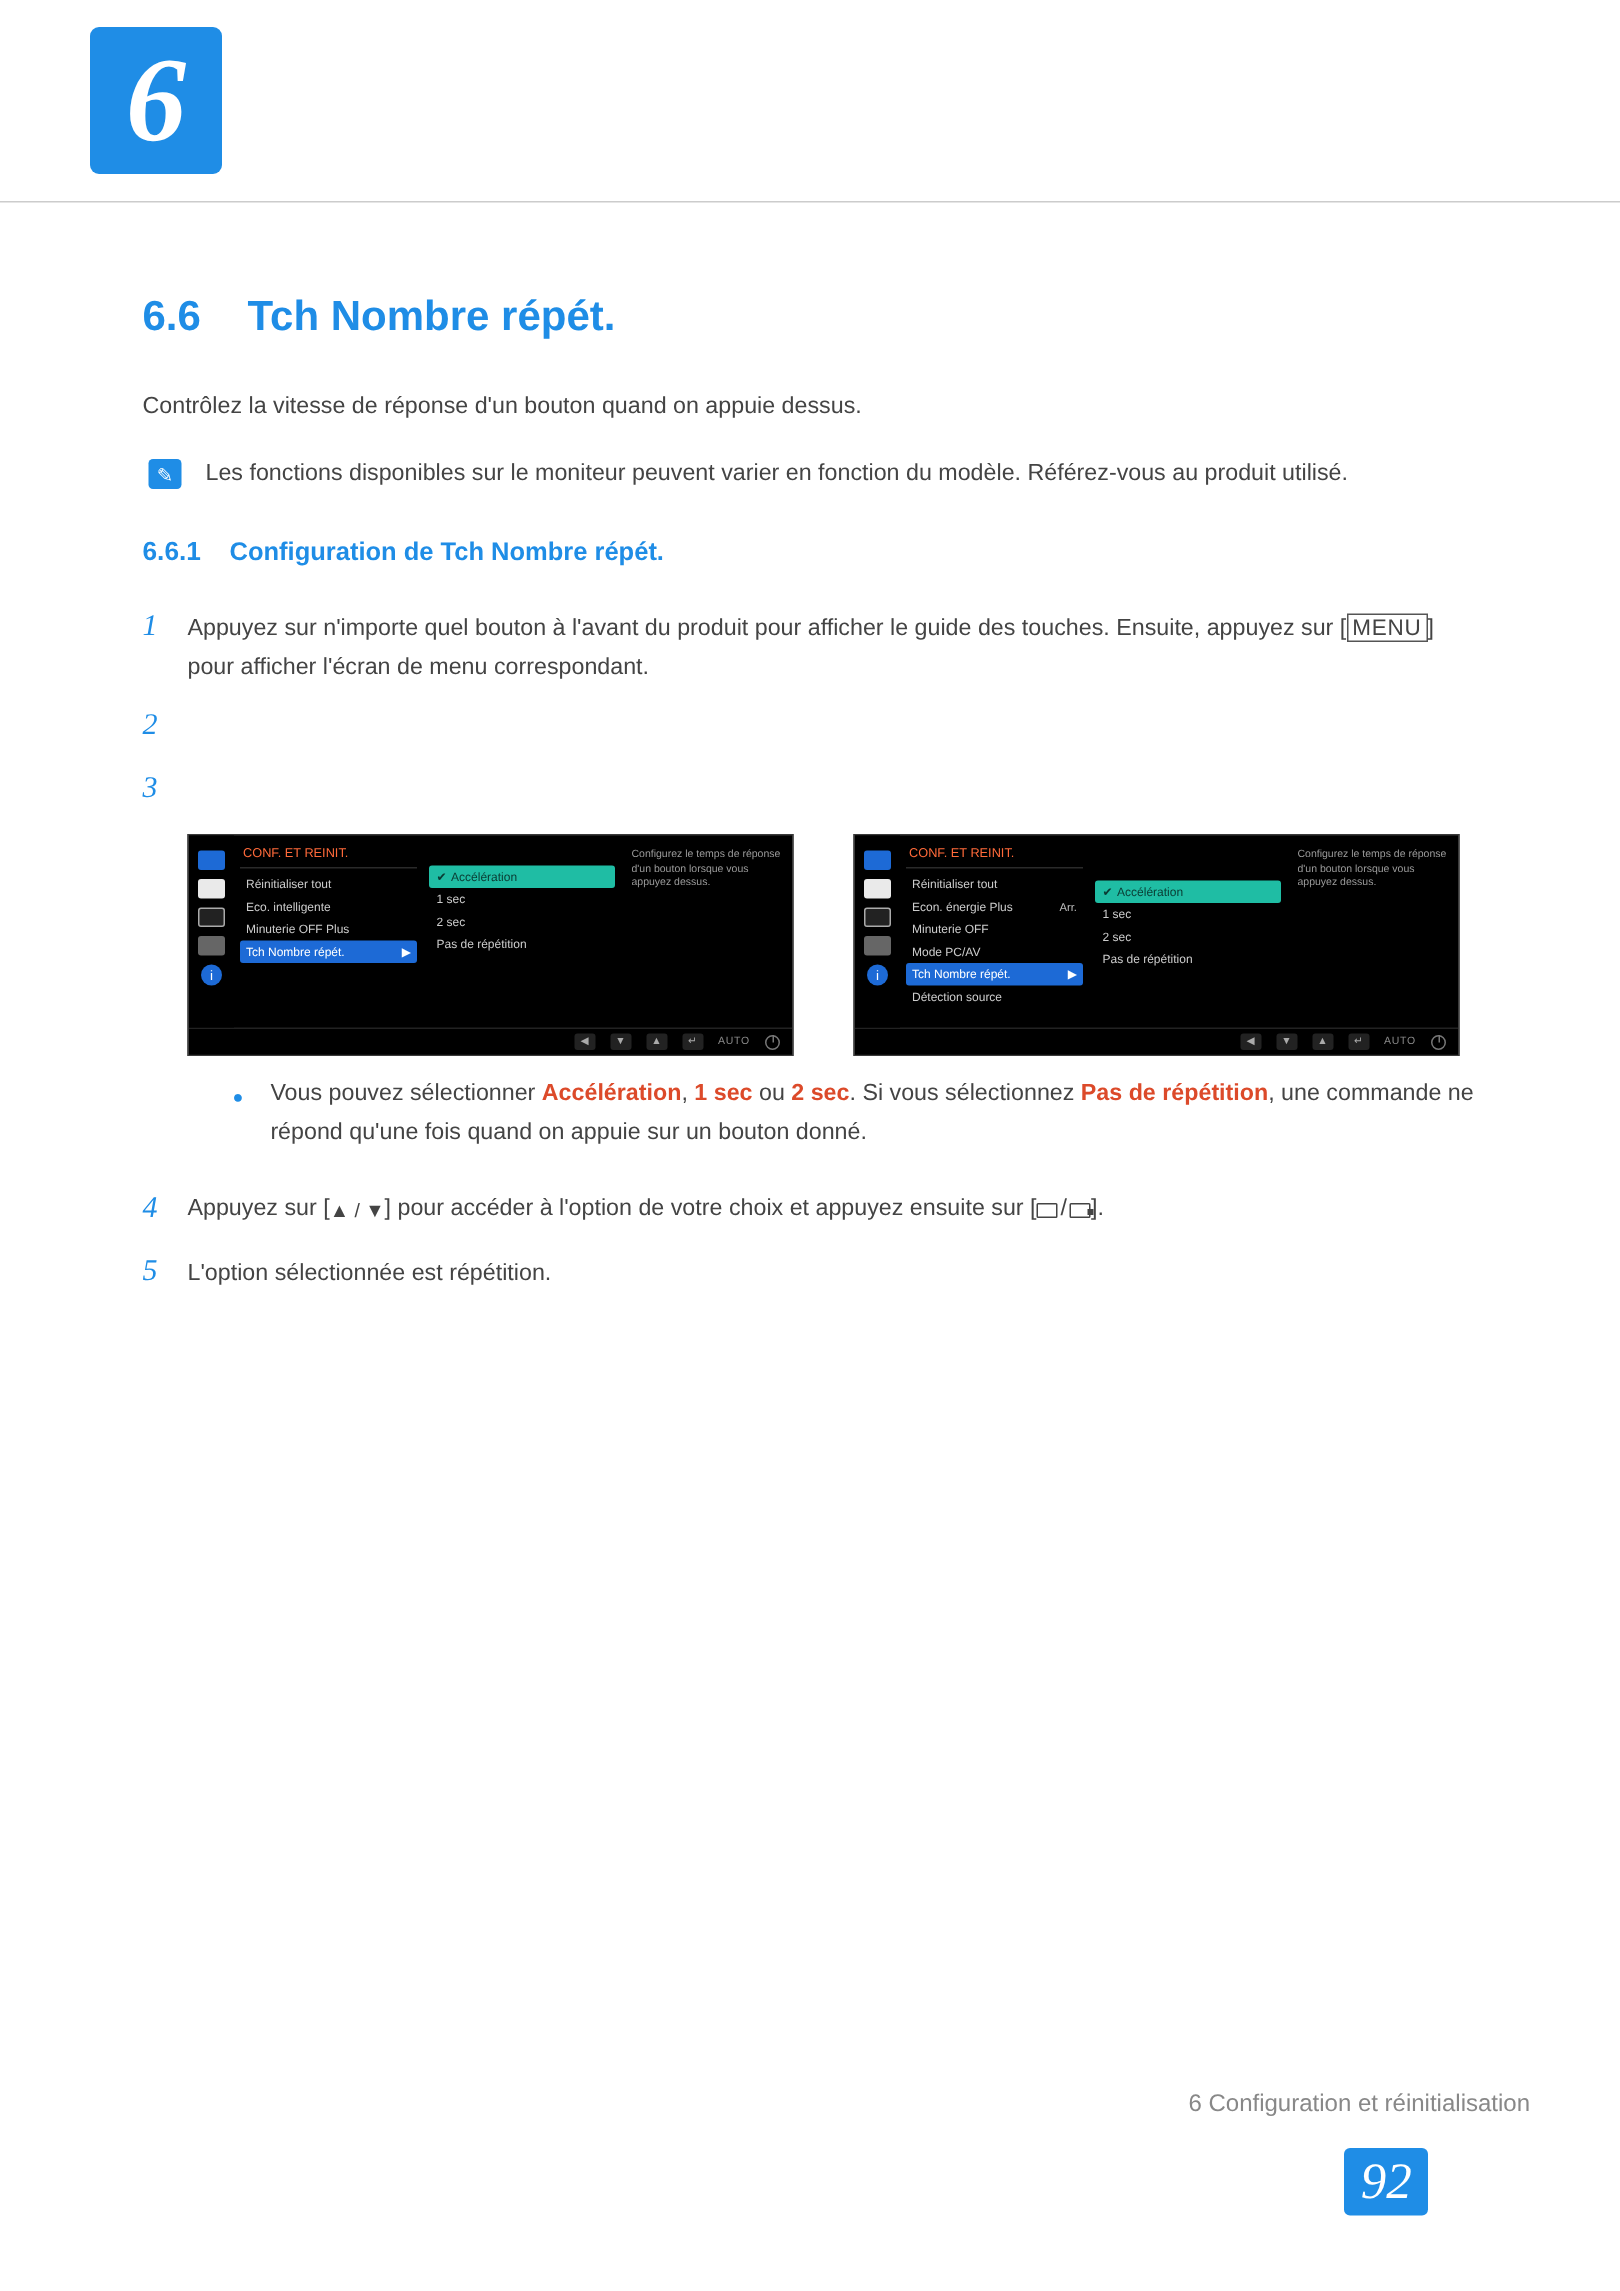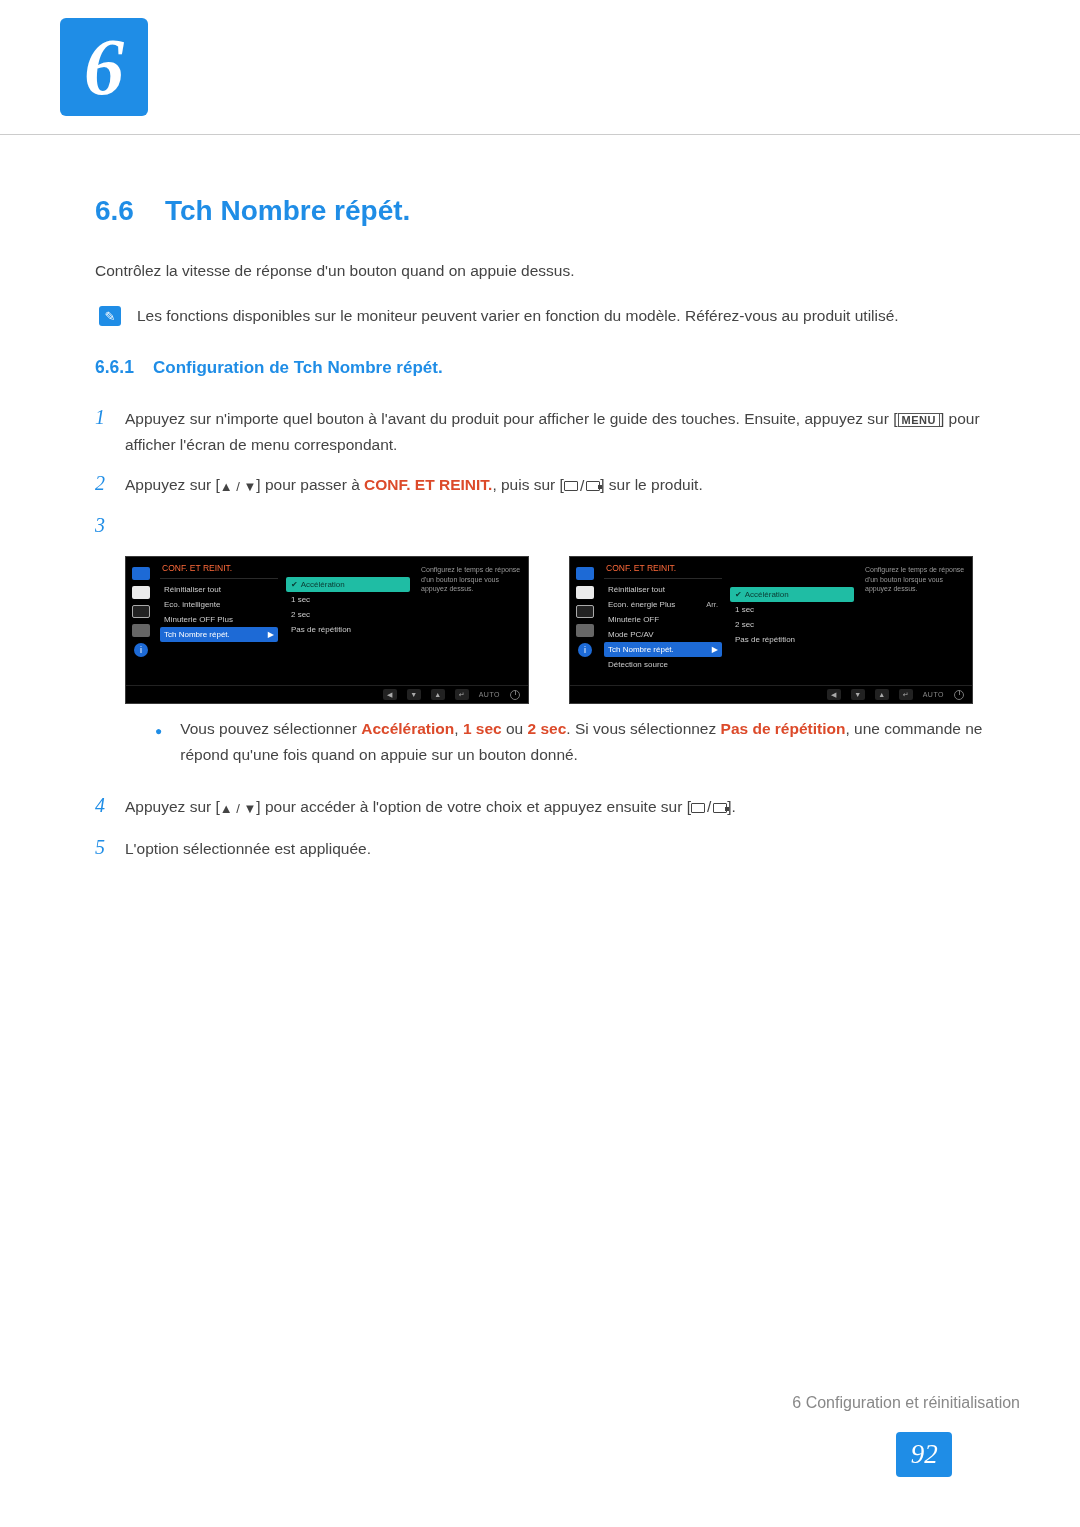--- a/index.html
+++ b/index.html
@@ -127,22 +127,22 @@
     font-weight: 400;
     width: 30px;
     flex-shrink: 0;
     text-align: left;
   }
   .step-text {
     font-size: 15.5px;
     color: #444;
   }
   .menu-label {
-    font-size: 11px;
-    font-weight: bold;
+    font-size: 15px;
+    font-weight: normal;
     letter-spacing: 0.5px;
     border: 1px solid #555;
     padding: 0 3px;
     vertical-align: baseline;
     text-align: center;
   }
   .highlight-r { color: #dc4a2a; font-weight: bold; }
 
   .bullet-row {
     display: flex;
@@ -301,21 +301,21 @@
   .footer-page {
     background: #1f8de6;
     color: #fff;
     width: 56px;
     height: 45px;
     display: flex;
     align-items: center;
     justify-content: center;
     font-family: Georgia, serif;
     font-style: italic;
-    font-size: 27px;
+    font-size: 34px;
     border-radius: 4px;
     margin-left: 36px;
   }
 
   .udlr { font-size: 13px; vertical-align: -1px;}
   .ic-box { display:inline-flex; align-items:center; gap:2px; vertical-align:-1px;}
   .ic-rect { display:inline-block; width:14px; height:10px; border:1.3px solid #444; border-radius:1px;}
   .ic-rect.b { border:1.3px solid #444; background:linear-gradient(#fff,#fff); position:relative;}
   .ic-rect.b::after{content:''; position:absolute; right:-3px; top:3px; width:4px; height:4px; background:#444;}
 </style>
@@ -347,23 +347,20 @@
 
     <ol class="step-list">
       <li class="step-item">
         <span class="step-num">1</span>
         <span class="step-text">
           <span>Appuyez sur n'importe quel bouton à l'avant du produit pour afficher le guide des touches. Ensuite, appuyez sur [</span><span class="menu-label">MENU</span><span>] pour afficher l'écran de menu correspondant.</span>
         </span>
       </li>
       <li class="step-item">
         <span class="step-num">2</span>
-        <span class="step-text">
-          <span>Appuyez sur [</span><span class="udlr">▲ / ▼</span><span>] pour passer à </span><span class="highlight-r">CONF. ET REINIT.</span><span>, puis sur [</span><span class="ic-box"><span class="ic-rect"></span>/<span class="ic-rect b"></span></span><span>] sur le produit.</span>
-        </span>
       </li>
       <li class="step-item">
         <span class="step-num">3</span>
       </li>
     </ol>
 
     <div class="osd-row">
 
       <div class="osd">
         <div class="osd-body">
@@ -472,21 +469,21 @@
 
     <ol class="step-list">
       <li class="step-item">
         <span class="step-num">4</span>
         <span class="step-text">
           <span>Appuyez sur [</span><span class="udlr">▲ / ▼</span><span>] pour accéder à l'option de votre choix et appuyez ensuite sur [</span><span class="ic-box"><span class="ic-rect"></span>/<span class="ic-rect b"></span></span><span>].</span>
         </span>
       </li>
       <li class="step-item">
         <span class="step-num">5</span>
-        <span class="step-text">L'option sélectionnée est appliquée.</span>
+        <span class="step-text">L'option sélectionnée est répétition.</span>
       </li>
     </ol>
   </div>
 
   <div class="footer">
     <span class="footer-text">6  Configuration et réinitialisation</span>
     <span class="footer-page">92</span>
   </div>
 </div>
 

